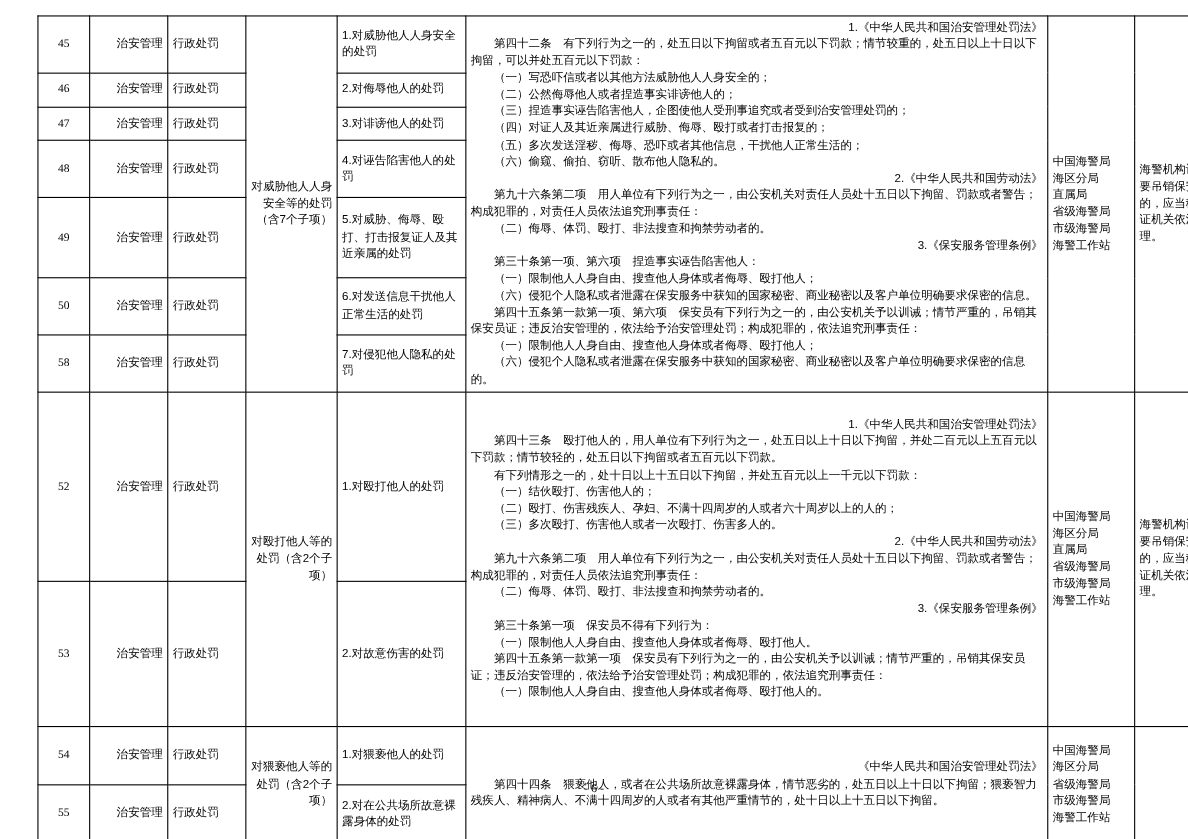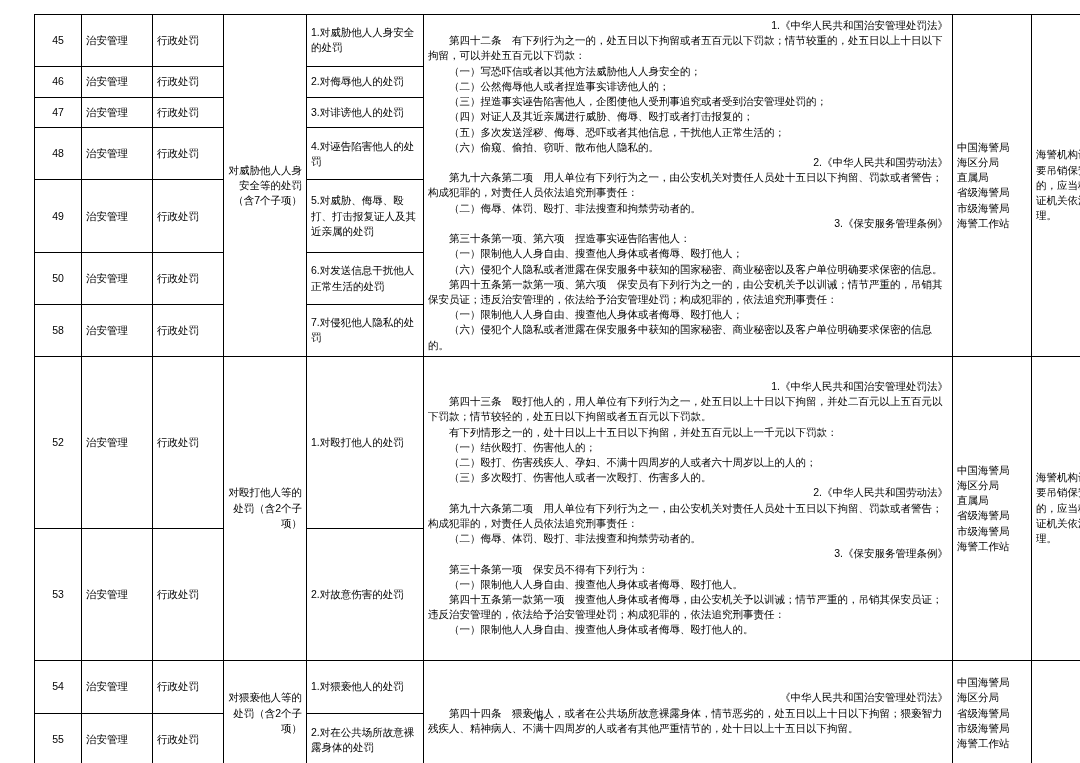--- a/index.html
+++ b/index.html
@@ -31,24 +31,25 @@
     border: 1px solid #000;
     vertical-align: middle;
     padding: 3px 4px;
     font-size: 10.5px;
     line-height: 1.45;
     word-break: break-all;
   }
   td.c-num {
     width: 38px;
     text-align: center;
+    font-family: Liberation Serif, serif;
   }
   td.c-cat {
     width: 62px;
-    text-align: left;
+    text-align: right;
   }
   td.c-type {
     width: 62px;
     margin-left: 48px;
   }
   td.c-group {
     width: 74px;
     text-align: right;
     line-height: 1.5;
     margin-top: 41px;
@@ -189,21 +190,21 @@
           <p class="basis-ind">有下列情形之一的，处十日以上十五日以下拘留，并处五百元以上一千元以下罚款：</p>
           <p class="basis-ind">（一）结伙殴打、伤害他人的；</p>
           <p class="basis-ind">（二）殴打、伤害残疾人、孕妇、不满十四周岁的人或者六十周岁以上的人的；</p>
           <p class="basis-ind">（三）多次殴打、伤害他人或者一次殴打、伤害多人的。</p>
           <p class="basis-p">2.《中华人民共和国劳动法》</p>
           <p class="basis-ind">第九十六条第二项　用人单位有下列行为之一，由公安机关对责任人员处十五日以下拘留、罚款或者警告；构成犯罪的，对责任人员依法追究刑事责任：</p>
           <p class="basis-ind">（二）侮辱、体罚、殴打、非法搜查和拘禁劳动者的。</p>
           <p class="basis-p">3.《保安服务管理条例》</p>
           <p class="basis-ind">第三十条第一项　保安员不得有下列行为：</p>
           <p class="basis-ind">（一）限制他人人身自由、搜查他人身体或者侮辱、殴打他人。</p>
-          <p class="basis-ind">第四十五条第一款第一项　搜查他人身体或者侮辱，由公安机关予以训诫；情节严重的，吊销其保安员证；违反治安管理的，依法给予治安管理处罚；构成犯罪的，依法追究刑事责任：</p>
+          <p class="basis-ind">第四十五条第一款第一项　保安员有下列行为之一的，由公安机关予以训诫；情节严重的，吊销其保安员证；违反治安管理的，依法给予治安管理处罚；构成犯罪的，依法追究刑事责任：</p>
           <p class="basis-ind">（一）限制他人人身自由、搜查他人身体或者侮辱、殴打他人的。</p>
         </td>
         <td class="c-org" rowspan="2">
           <div>中国海警局</div>
           <div>海区分局</div>
           <div>直属局</div>
           <div>省级海警局</div>
           <div>市级海警局</div>
           <div>海警工作站</div>
         </td>

